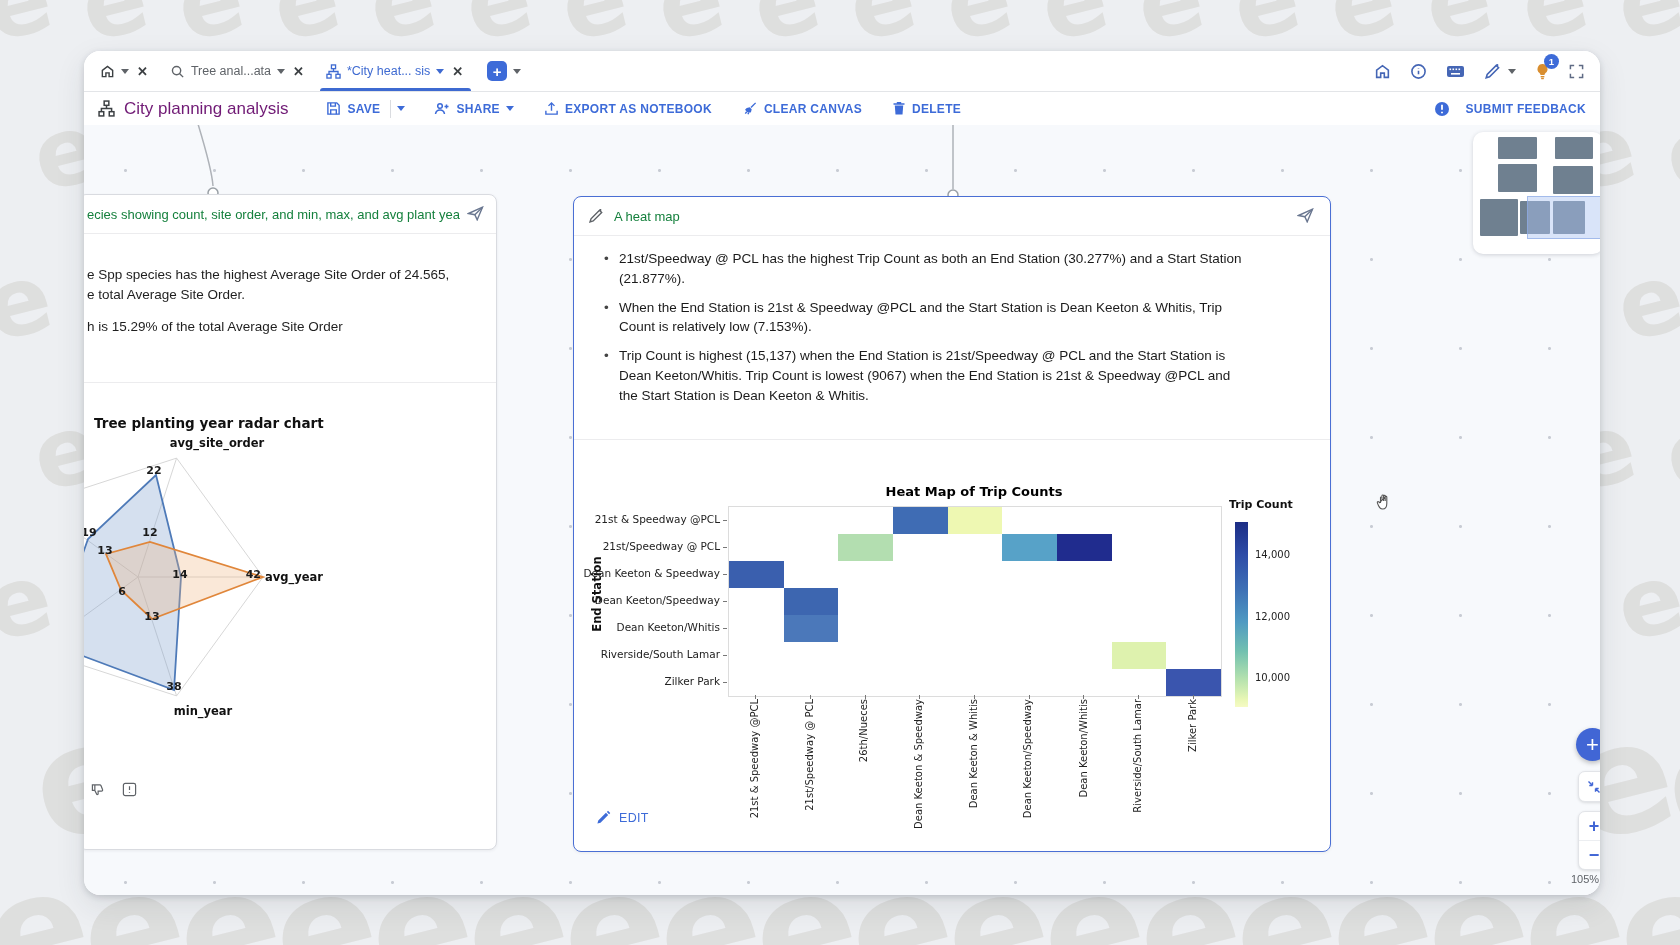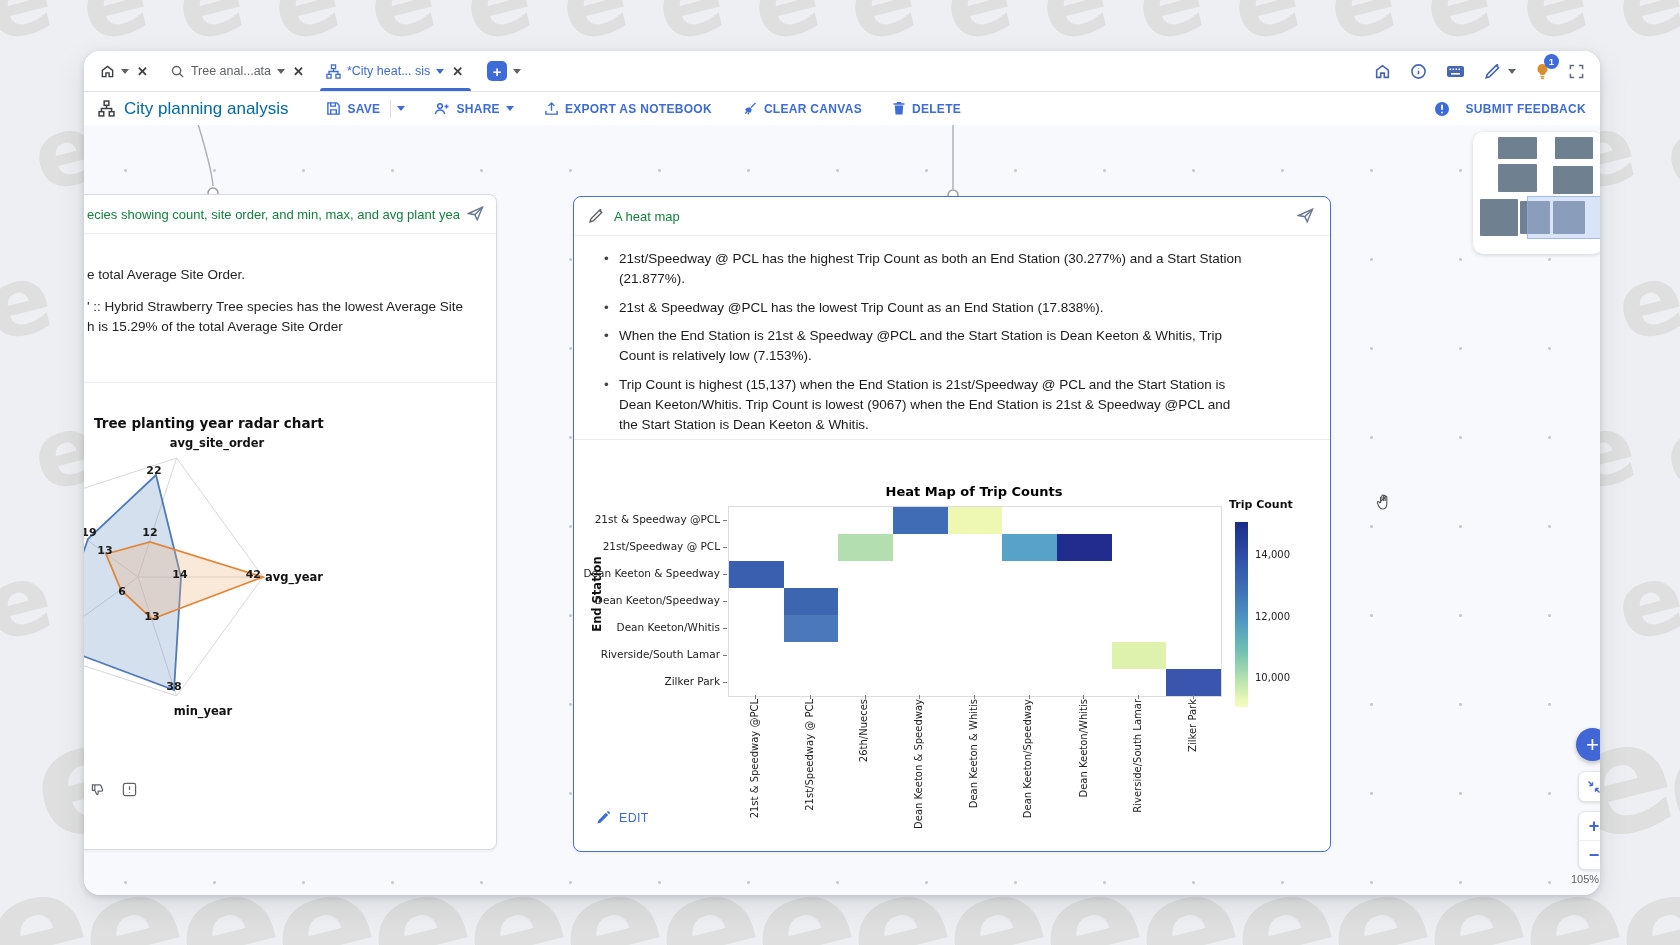--- a/index.html
+++ b/index.html
@@ -16,21 +16,21 @@
   .tab.active::after{content:"";position:absolute;left:4px;right:4px;bottom:0;height:3px;background:#3e6ad1;border-radius:3px 3px 0 0;}
   .caret{width:0;height:0;border-left:4px solid transparent;border-right:4px solid transparent;border-top:5px solid #5f6368;display:inline-block;}
   .tab.active .caret{border-top-color:#3e6ad1;}
   .tclose{font-size:13px;color:#3c4043;padding:0 2px;font-weight:700;}
   .newtab{width:20px;height:20px;background:#3d6bd8;color:#fff;border-radius:5px;display:flex;align-items:center;justify-content:center;font-size:15px;font-weight:700;margin:0 6px 0 12px;}
   .tabbar-right{margin-left:auto;display:flex;align-items:center;gap:19px;padding-right:16px;}
   .tbicon{position:relative;display:flex;align-items:center;}
   .badge{position:absolute;top:-9px;right:-9px;background:#3d6bd8;color:#fff;border-radius:50%;width:15px;height:15px;font-size:9.5px;display:flex;align-items:center;justify-content:center;font-weight:700;}
   
   .toolbar{position:relative;height:33px;display:flex;align-items:center;border-bottom:1px solid #e6e8ea;background:#fff;padding:0 14px;font-size:12px;}
-  .tb-title{display:flex;align-items:center;gap:9px;color:#0369a1;font-size:17px;margin-right:38px;white-space:nowrap;}
+  .tb-title{display:flex;align-items:center;gap:9px;color:#701a75;font-size:17px;margin-right:38px;white-space:nowrap;}
   .tb-btn{display:flex;align-items:center;gap:6px;color:#3d6bd8;font-weight:700;letter-spacing:.3px;margin-right:30px;white-space:nowrap;cursor:pointer;}
   .tb-sep{width:1px;height:18px;background:#dadce0;margin:0 10px 0 -20px;}
   .tb-right{margin-left:auto;display:flex;align-items:center;gap:16px;color:#3d6bd8;font-weight:700;letter-spacing:.3px;}
   
   .canvas{position:absolute;left:0;top:74px;right:0;bottom:0;background:#f7f9fc;background-image:radial-gradient(circle,#c8ccd4 1.3px,transparent 1.6px);background-size:89px 89px;background-position:-3px 1px;overflow:hidden;}
   .connector-svg{position:absolute;inset:0;pointer-events:none;}
   
   .card{position:absolute;background:#fff;border:1px solid #d9dbe0;border-radius:8px;box-shadow:0 1px 3px rgba(60,64,80,.08);}
   .card.selected{border:1.6px solid #4a6fd4;}
   .card-head{position:absolute;left:0;top:0;right:0;height:38px;border-bottom:1px solid #ececee;display:flex;align-items:center;padding:0 14px;gap:10px;font-size:13px;color:#15803d;}
@@ -369,23 +369,23 @@
         <span style="white-space:nowrap;overflow:hidden;">ecies showing count, site order, and min, max, and avg plant yea</span>
       </div>
       <span class="send-btn" style="right:12px;">
         <svg width="17" height="15" viewBox="0 0 17 15" fill="none" stroke="#6a7790" stroke-width="1.4">
               <path d="M1.5 7.5L15.5 1.2 10.2 13.8 7.8 8.7z"></path>
               <path d="M7.8 8.7l7.7-7.5"></path>
             </svg>
       </span>
 
       <div class="insights">
+        <div>e Spp species has the highest Average Site Order of 24.565,</div>
         <div>e total Average Site Order.</div>
         <div class="gap"></div>
-        <div>' :: Hybrid Strawberry Tree species has the lowest Average Site</div>
         <div>h is 15.29% of the total Average Site Order</div>
       </div>
 
       <div class="divider" style="top:187px;"></div>
 
       <svg width="417" height="340" viewBox="0 0 417 340" style="position:absolute;left:0;top:200px;">
         <text class="radar-title" x="15" y="33">Tree planting year radar chart</text>
 
         <g stroke="#d7d7d7" stroke-width="1" fill="none">
           <polygon points="184,182 97.6,63.1 -42,108.5 -42,255.5 97.6,300.9"></polygon>
@@ -439,21 +439,20 @@
       </div>
       <span class="send-btn" style="right:16px;">
         <svg width="17" height="15" viewBox="0 0 17 15" fill="none" stroke="#6a7790" stroke-width="1.4">
               <path d="M1.5 7.5L15.5 1.2 10.2 13.8 7.8 8.7z"></path>
               <path d="M7.8 8.7l7.7-7.5"></path>
             </svg>
       </span>
 
       <ul class="hm-bullets">
             <li>21st/Speedway @ PCL has the highest Trip Count as both an End Station (30.277%) and a Start Station (21.877%).</li>
-            <li>21st &amp; Speedway @PCL has the lowest Trip Count as an End Station (17.838%).</li>
             <li>When the End Station is 21st &amp; Speedway @PCL and the Start Station is Dean Keeton &amp; Whitis, Trip Count is relatively low (7.153%).</li>
             <li>Trip Count is highest (15,137) when the End Station is 21st/Speedway @ PCL and the Start Station is Dean Keeton/Whitis. Trip Count is lowest (9067) when the End Station is 21st &amp; Speedway @PCL and the Start Station is Dean Keeton &amp; Whitis.</li>
           </ul>
 
       <div class="divider" style="top:242px;"></div>
 
       <div class="hm-title">Heat Map of Trip Counts</div>
       <div class="hm-ylabel-axis">End Station</div>
       <div>
             <div class="hm-ylab" style="top: 316px;">21st &amp; Speedway @PCL</div>

